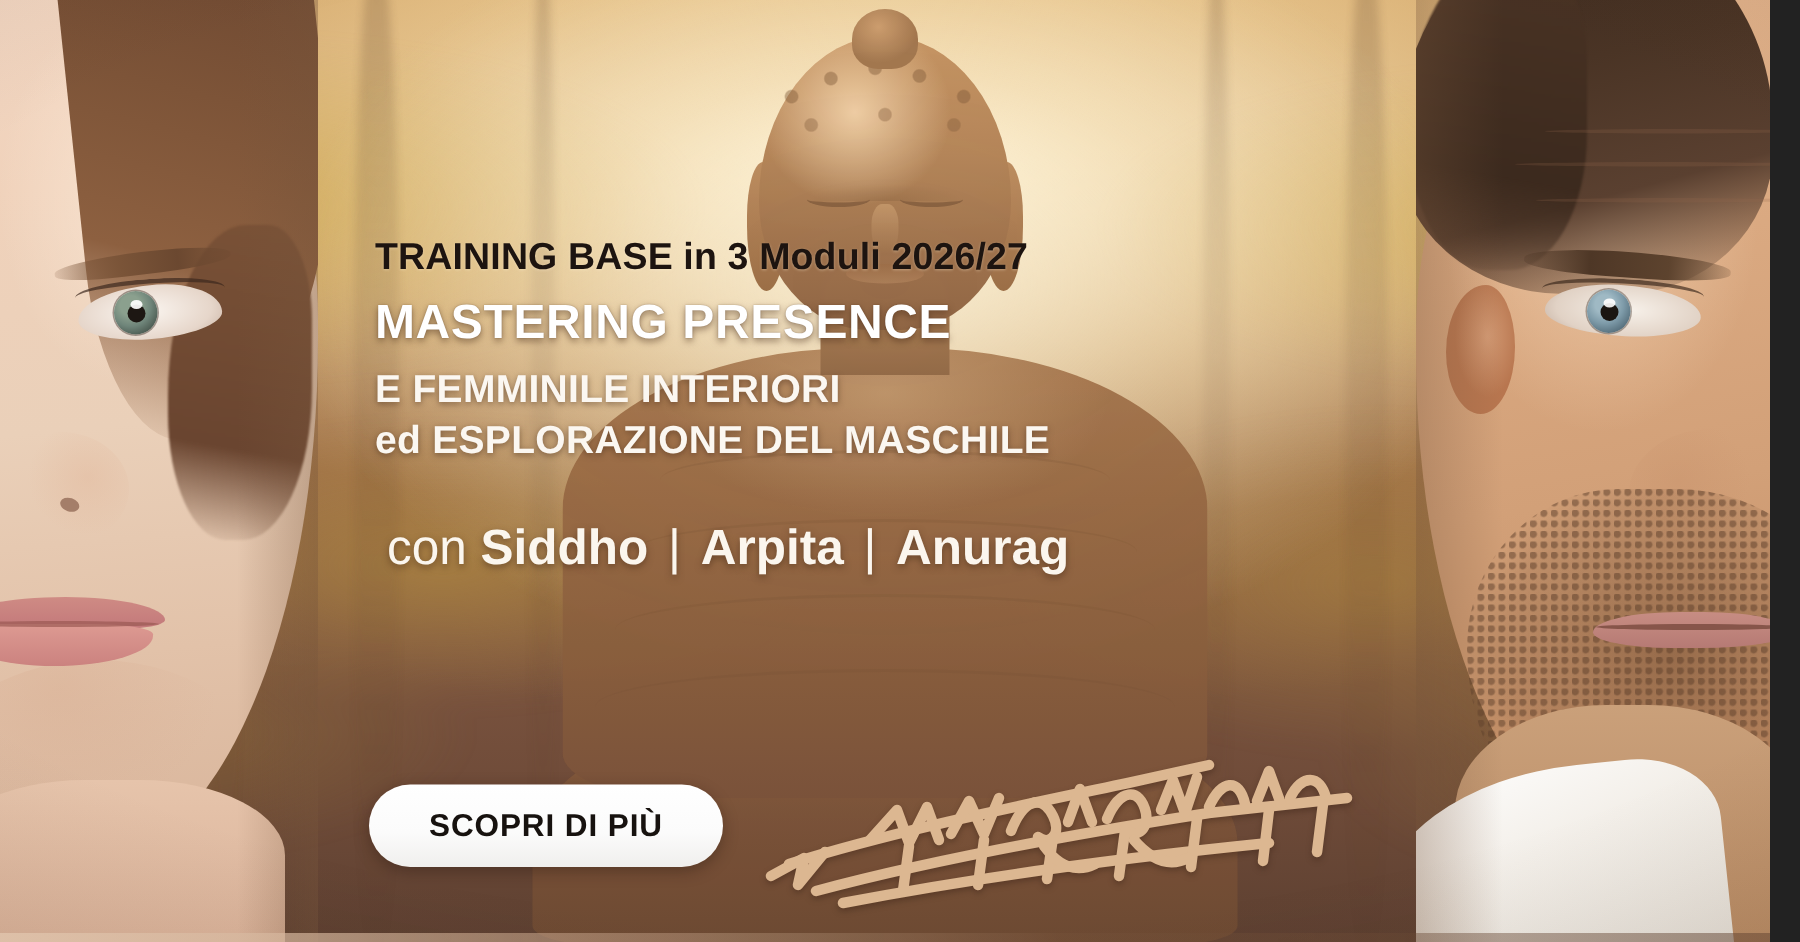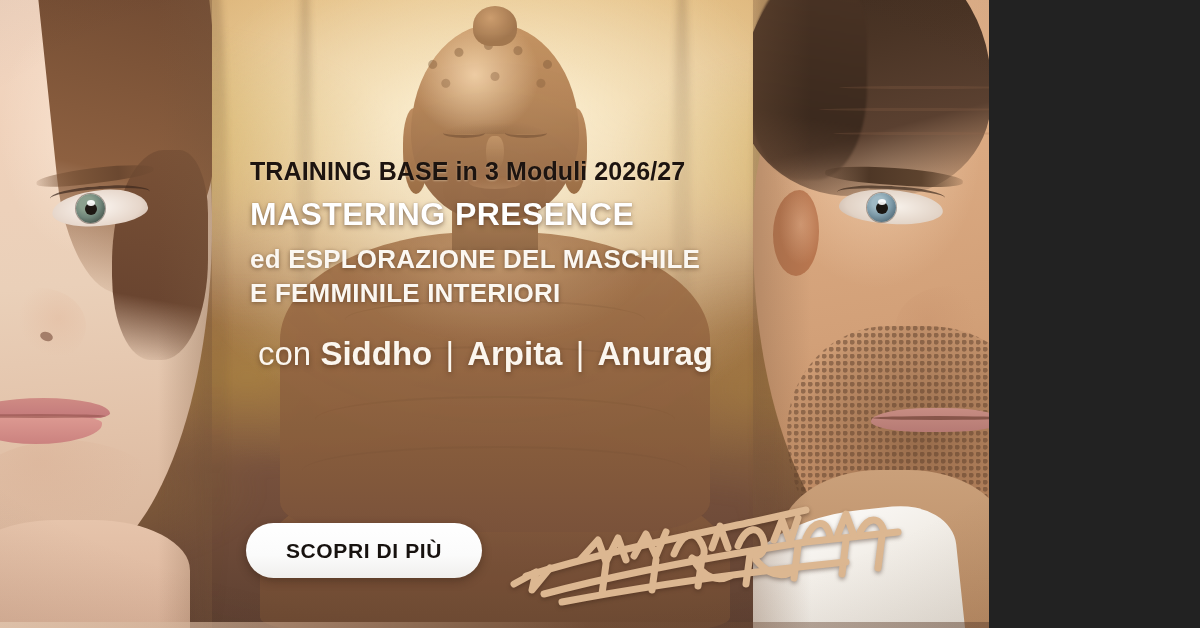--- a/index.html
+++ b/index.html
@@ -6,21 +6,21 @@
   * { margin:0; padding:0; box-sizing:border-box; }
   html,body { background:#222; }
   body {
     font-family:"Liberation Sans", sans-serif;
     display:flex; align-items:flex-start; justify-content:flex-start;
   }
 
   
   .banner{
     position:relative;
-    width:989px; height:628px;
+    width:1180px; height:628px;
     overflow:hidden;
     background:#7a5a44;
     user-select:none;
   }
 
   
   .bg-forest{
     position:absolute; inset:0;
     background:
       radial-gradient(120% 80% at 50% 18%, rgba(255,243,214,.95) 0%, rgba(255,228,176,.55) 26%, rgba(214,160,92,.25) 48%, rgba(120,80,50,0) 72%),
@@ -381,21 +381,21 @@
     text-shadow:0 2px 5px rgba(70,42,24,.55), 0 0 1px rgba(70,42,24,.4);
     white-space:nowrap;
   }
   .sub{
     font-size:26px; font-weight:700; letter-spacing:.2px;
     color:#fbf7f1; line-height:1.32;
     text-shadow:0 1px 4px rgba(70,42,24,.55);
     white-space:nowrap;
   }
   .presenters{
-    margin-top:25px; margin-left:8px;
+    margin-top:36px; margin-left:8px;
     font-size:33px; line-height:1.18;
     color:#fbf6ee;
     text-shadow:0 2px 5px rgba(70,42,24,.55);
     white-space:nowrap;
   }
   .presenters .w-con{ font-weight:300; }
   .presenters .nm{ font-weight:700; }
   .presenters .sep{ font-weight:400; padding:0 4px; }
   .dates{
     margin-top:22px;
@@ -537,22 +537,22 @@
         <path d="M376 38 L372 70"></path>
         <path d="M190 66 C200 80 212 84 224 78"></path>
         <path d="M250 62 C262 76 274 80 286 74"></path>
       </g>
     </svg>
   </div>
 
   <div class="copy">
     <div class="eyebrow">TRAINING BASE in 3 Moduli 2026/27</div>
     <div class="headline">MASTERING PRESENCE</div>
+    <div class="sub">E FEMMINILE INTERIORI</div>
     <div class="sub">ed ESPLORAZIONE DEL MASCHILE</div>
-    <div class="sub">E FEMMINILE INTERIORI</div>
 
     <div class="presenters">
       <span class="w-con">con</span>
       <span class="nm">Siddho</span>
       <span class="sep">|</span>
       <span class="nm">Arpita</span>
       <span class="sep">|</span>
       <span class="nm">Anurag</span>
     </div>
 

